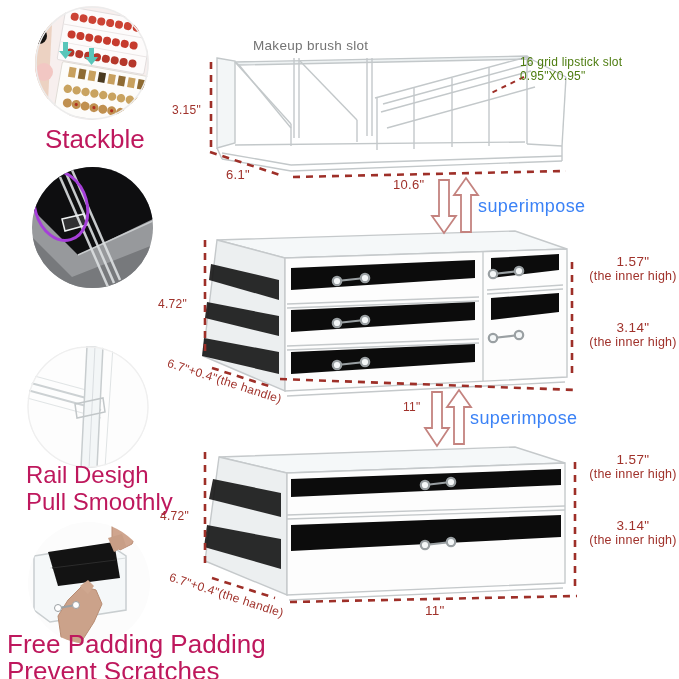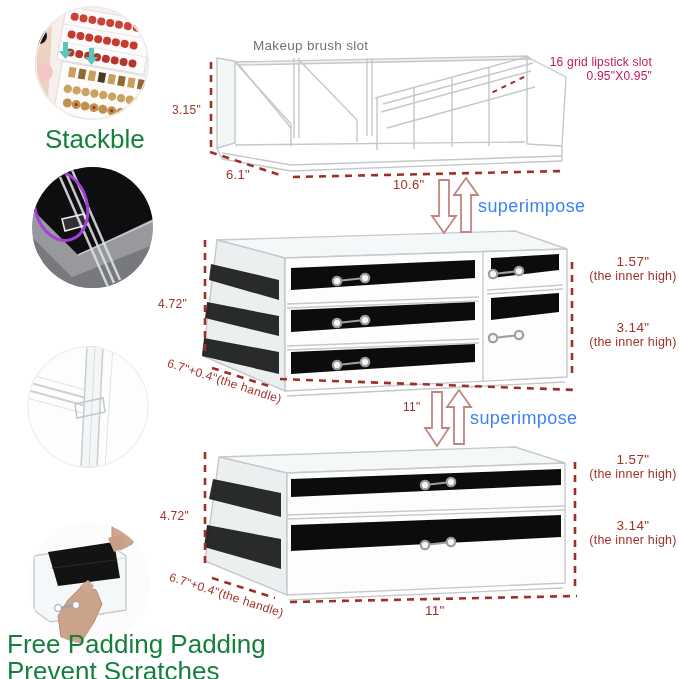--- a/index.html
+++ b/index.html
@@ -13,26 +13,26 @@
     position:absolute; color:#a0322b; font-size:13px;
     white-space:nowrap; letter-spacing:.3px;
   }
   .dim-small { font-size:12px; }
   .dim-pair { position:absolute; width:110px; text-align:center; color:#a0322b; }
   .dim-pair .l1 { font-size:13.5px; letter-spacing:.4px; }
   .dim-pair .l2 { font-size:12.5px; letter-spacing:.2px; }
   .superimpose { position:absolute; color:#3b82f6; font-size:18px; letter-spacing:.4px; }
   .maroon { color:#737373; }
   .rot { transform-origin:left top; transform:rotate(18deg); }
-  .feat { position:absolute; color:#15803d; line-height:27px; }
+  .feat { position:absolute; color:#be185d; line-height:27px; }
   .feat .line { white-space:nowrap; }
   .f26 { font-size:26px; }
   .f25 { font-size:25px; }
   .f24 { font-size:24px; }
-  .lipstick-note { position:absolute; width:132px; text-align:right; color:#be185d; }
+  .lipstick-note { position:absolute; width:132px; text-align:left; color:#4d7c0f; }
   .lipstick-note div { font-size:12px; line-height:14px; letter-spacing:.2px; }
   svg { display:block; }
 </style>
 </head>
 <body>
 
 <div id="canvas">
 
   <div class="photo-circle" style="left:35px;top:6px;width:114px;height:114px;">
     <svg width="100%" height="100%" viewBox="0 0 114 114">
@@ -178,20 +178,24 @@
         <circle cx="30" cy="86" r="3.5" fill="#fff" stroke="#9aa0a3"></circle>
         <circle cx="48" cy="83" r="3.5" fill="#fff" stroke="#9aa0a3"></circle>
       </g>
     </svg>
   </div>
 
   <div class="feat f26" style="left:45px;top:126px;">
     <div class="line">Stackble</div>
   </div>
   <div class="feat f25" style="left:27px;top:288px;">
+  </div>
+  <div class="feat f24" style="left:26px;top:461px;">
+    <div class="line">Rail Desigh</div>
+    <div class="line">Pull Smoothly</div>
   </div>
   <div class="feat f26" style="left:7px;top:631px;">
     <div class="line">Free Padding Padding</div>
     <div class="line">Prevent Scratches</div>
   </div>
 
   <div class="illus" style="left:195px;top:50px;width:385px;height:148px;">
     <svg width="100%" height="100%" viewBox="0 0 385 148">
       <g stroke="#c3c8ca" stroke-width="1.4" fill="none">
         <polygon points="40,12 332,6 336,9 44,15" fill="#eef2f3"></polygon>

